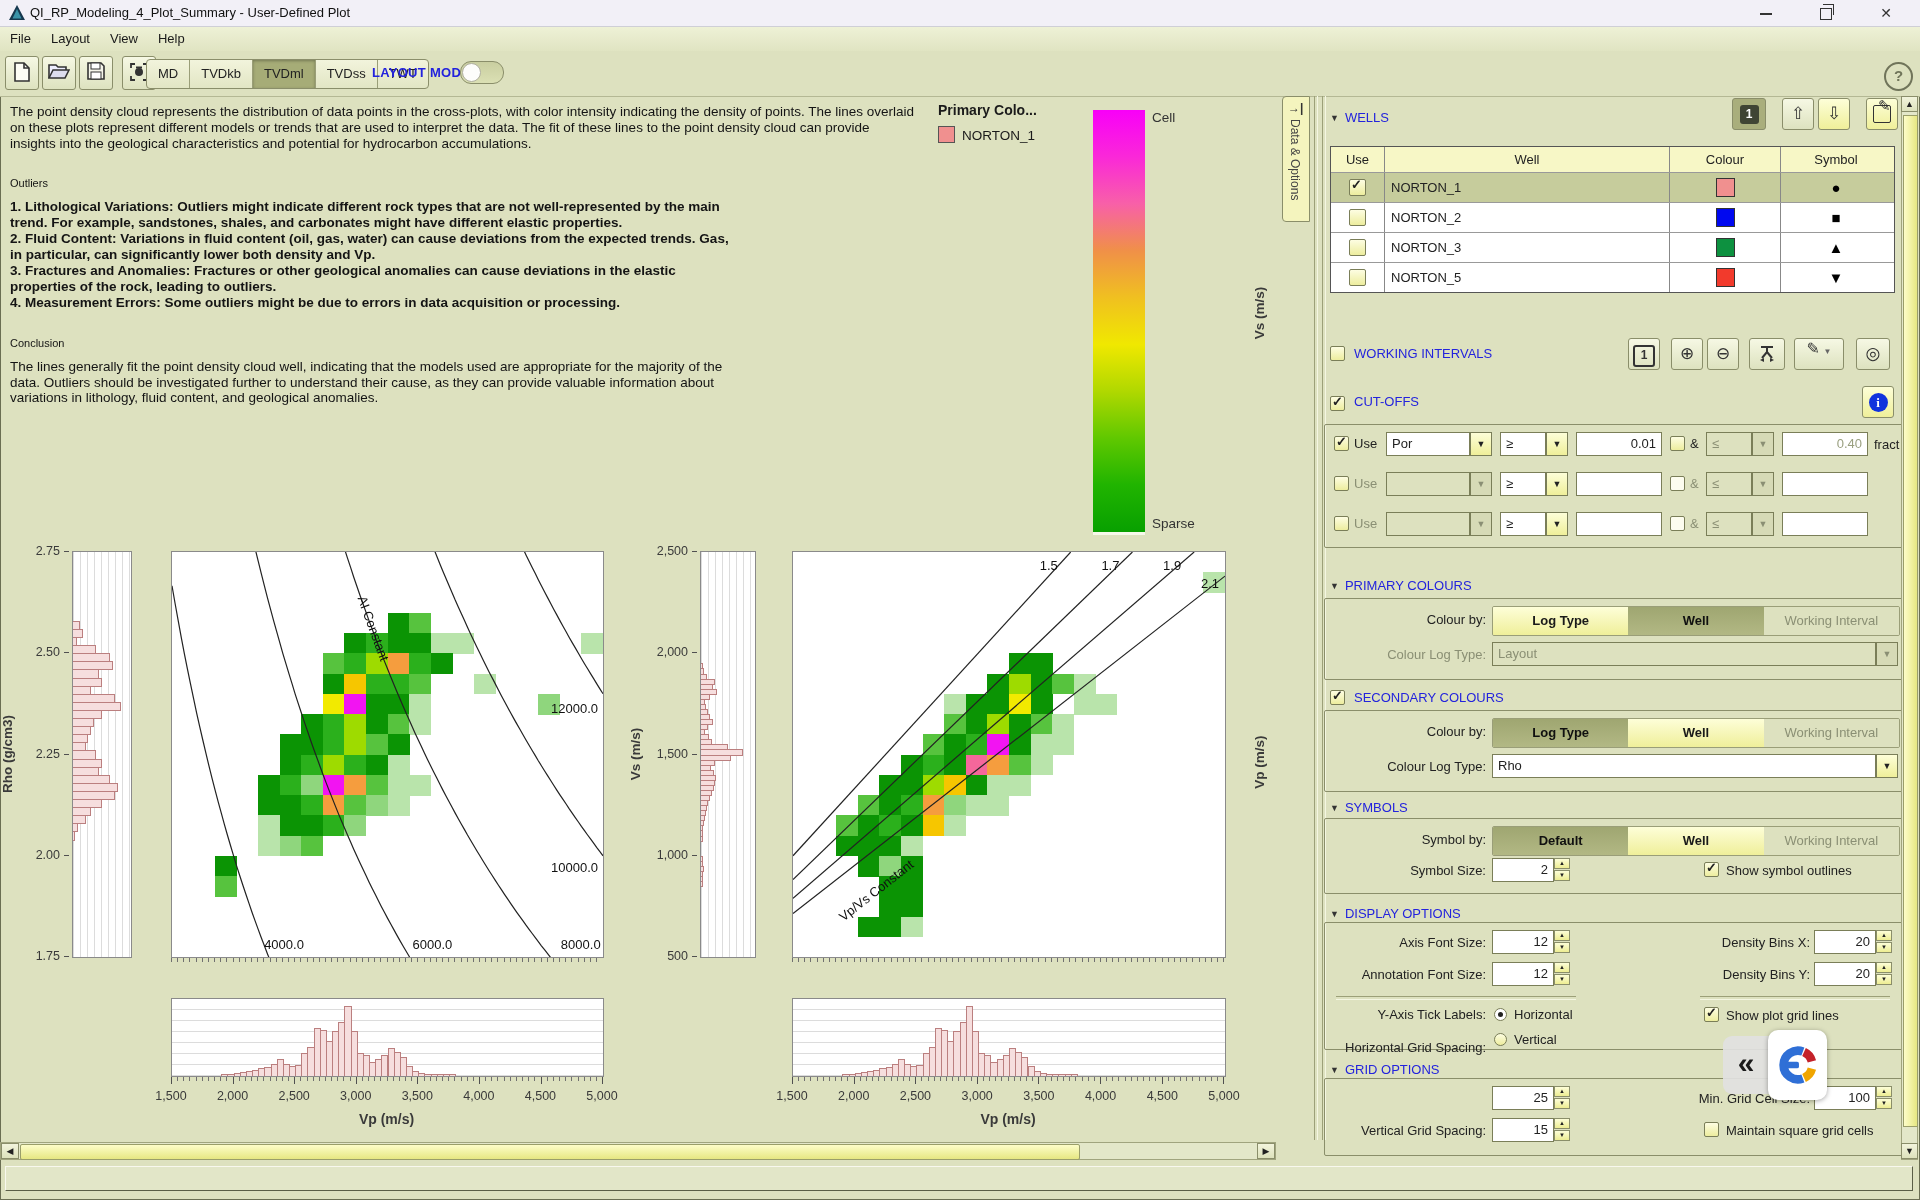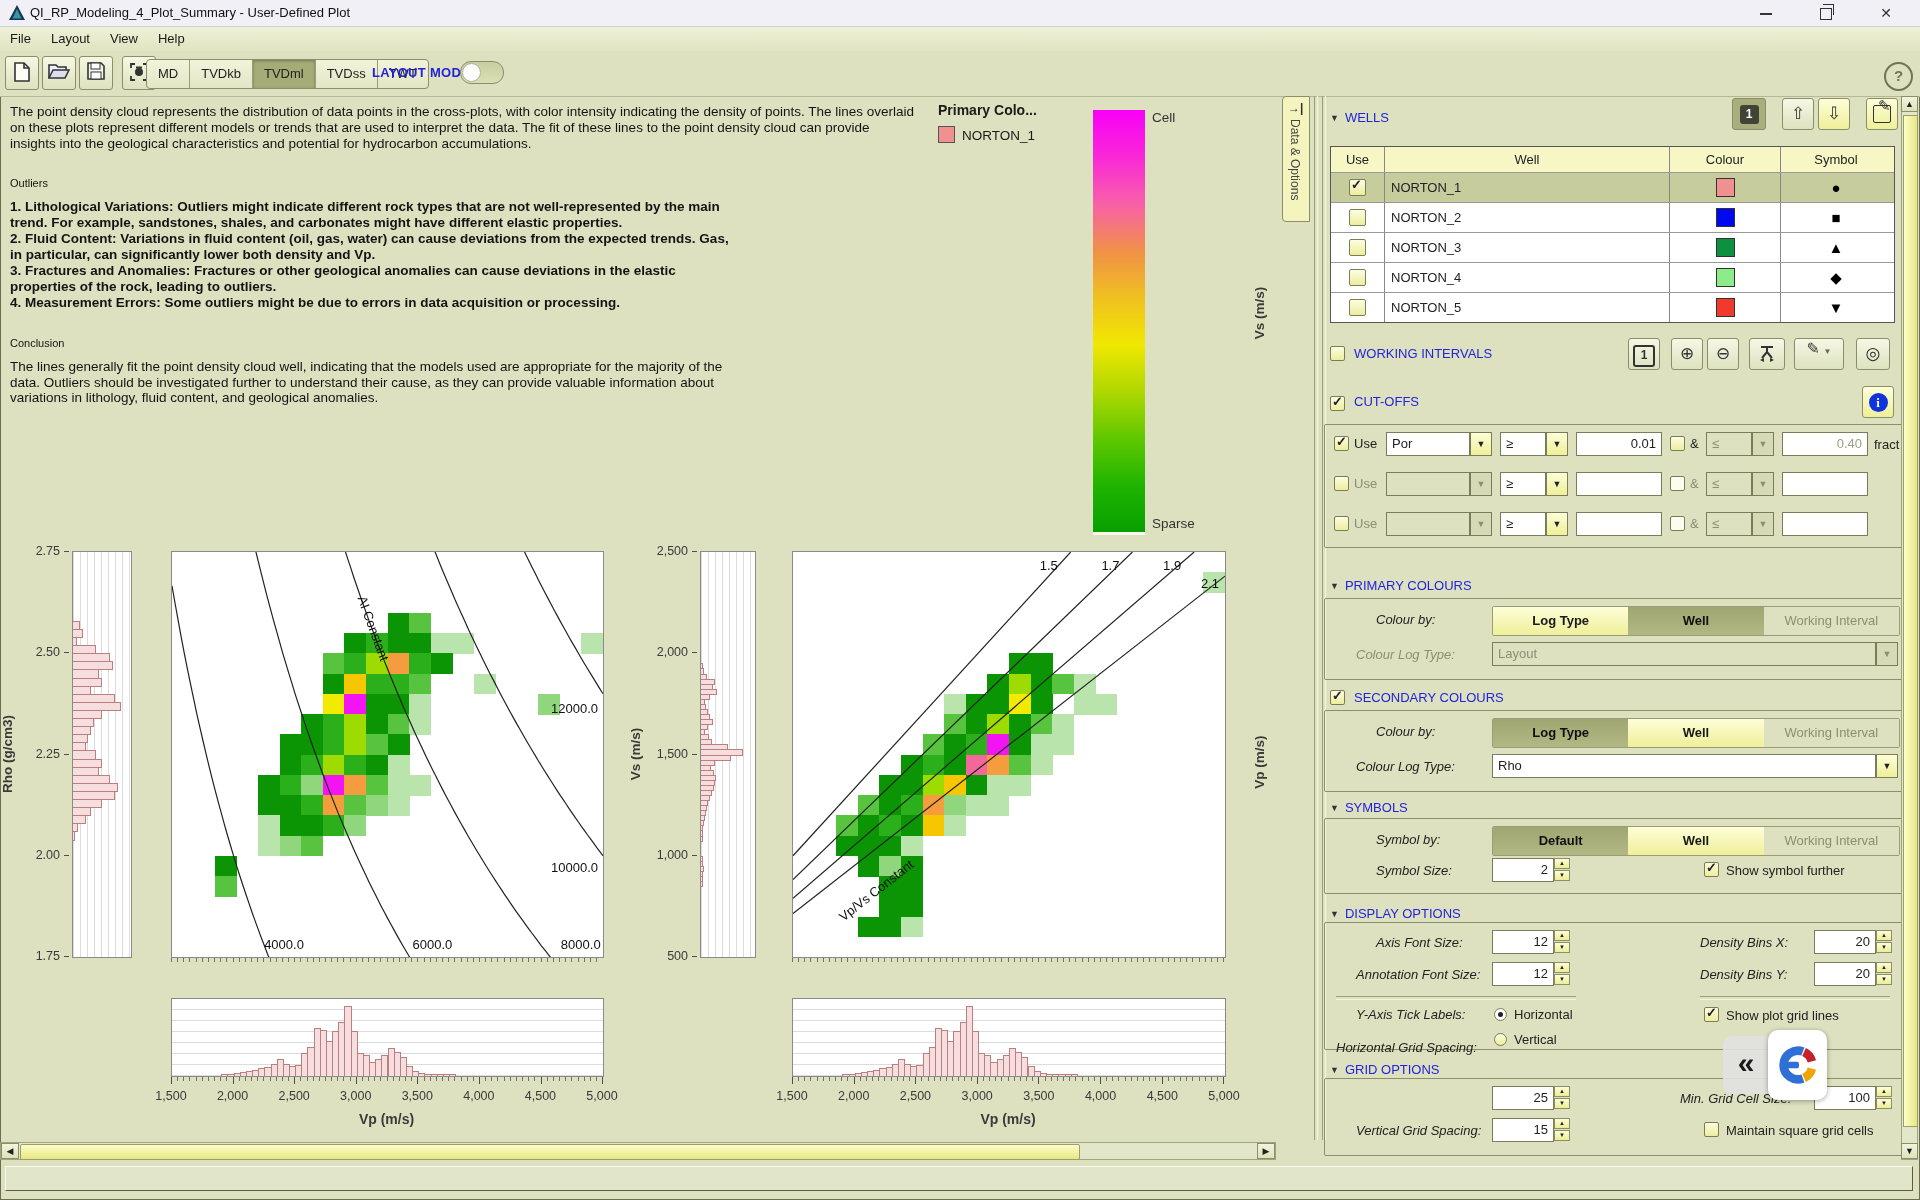--- a/index.html
+++ b/index.html
@@ -68,21 +68,21 @@
   #sidebar{position:absolute;left:1330px;top:96px;width:566px;height:1064px;font-size:13px;color:#222;}
   .hdr{position:absolute;font-size:13px;color:#2323dd;}
   .tri{display:inline-block;margin-right:6px;font-size:9px;color:#333;vertical-align:1px;}
   .secbox{position:absolute;border:1px solid #8a8e6a;border-radius:2px;}
   .cb{position:absolute;width:15px;height:15px;background:linear-gradient(#fdfde2,#eded9e);border:1px solid #7a7e58;border-radius:2px;box-sizing:border-box;}
   .cb.checked::after{content:"✓";position:absolute;left:1px;top:-3px;font-size:13px;font-weight:bold;color:#222;}
   .cb.plain{background:#fdfdef;}
   .ibtn{position:absolute;width:32px;height:32px;background:linear-gradient(#f6f8e4,#dde2bf);border:1px solid #8a8e6a;border-radius:3px;box-sizing:border-box;text-align:center;color:#333;}
   .ibtn.yellow{background:linear-gradient(#fdfed8,#efef9a);}
   .lab{position:absolute;font-size:13px;color:#222;white-space:nowrap;}
-  .lab.r{font-style:italic;}
+  .lab.r{text-align:right;}
   .lab.dis{color:#8a8f74;}
   .input{position:absolute;background:#fff;border:1px solid #7a7e58;box-sizing:border-box;font-size:13px;text-align:right;padding:3px 5px 0 0;height:24px;}
   .input.gray{color:#9aa080;}
   .combo-field{position:absolute;background:#fff;border:1px solid #7a7e58;box-sizing:border-box;height:24px;font-size:13px;padding:3px 0 0 5px;}
   .combo-field.dis{background:#dde1bf;color:#8a8f74;}
   .drop{position:absolute;width:22px;height:24px;background:linear-gradient(#fdfed8,#efef9a);border:1px solid #7a7e58;box-sizing:border-box;text-align:center;font-size:9px;line-height:22px;color:#222;}
   .drop.dis{background:#d6dab6;color:#8a8f74;}
   .spin{position:absolute;width:16px;height:24px;}
   .spin b{position:absolute;left:0;width:16px;height:11px;background:linear-gradient(#fdfed8,#eded92);border:1px solid #8a8e6a;box-sizing:border-box;font-size:6px;line-height:9px;text-align:center;color:#222;}
   .spin b:last-child{top:12px;}
@@ -631,32 +631,20 @@
             <div class="swatch" style="background: rgb(13, 145, 64);"></div>
           </div>
           <div class="wc wc3">
             <div class="sym">▲</div>
           </div>
         </div>
         <div class="wrow">
           <div class="wc wc0">
             <div class="wcb"></div>
           </div>
-          <div class="wc wc1 well">NORTON_4</div>
-          <div class="wc wc2">
-            <div class="swatch" style="background: rgb(139, 236, 137);"></div>
-          </div>
-          <div class="wc wc3">
-            <div class="sym">◆</div>
-          </div>
-        </div>
-        <div class="wrow">
-          <div class="wc wc0">
-            <div class="wcb"></div>
-          </div>
           <div class="wc wc1 well">NORTON_5</div>
           <div class="wc wc2">
             <div class="swatch" style="background: rgb(242, 58, 44);"></div>
           </div>
           <div class="wc wc3">
             <div class="sym">▼</div>
           </div>
         </div>
       </div>
       <div class="cb" style="position: absolute; left: 0px; top: 250px;"></div>
@@ -746,21 +734,21 @@
         <span class="off">Well</span>
         <span class="dis">Working Interval</span>
       </div>
       <div class="lab r" style="position: absolute; left: 46px; top: 767px; width: 110px;">Symbol Size:</div>
       <div class="input" style="position: absolute; left: 162px; top: 762px; width: 62px; height: 24px;">2</div>
       <div class="spin" style="position: absolute; left: 224px; top: 762px; width: 16px; height: 24px;">
         <b>▲</b>
         <b>▼</b>
       </div>
       <div class="cb checked" style="position: absolute; left: 374px; top: 766px;"></div>
-      <div class="lab" style="position: absolute; left: 396px; top: 767px; width: 170px;">Show symbol further</div>
+      <div class="lab" style="position: absolute; left: 396px; top: 767px; width: 170px;">Show symbol outlines</div>
       <div class="hdr" style="position: absolute; left: 0px; top: 810px;"><span class="tri">▼</span><span>DISPLAY OPTIONS</span></div>
       <div class="secbox" style="position: absolute; left: -6px; top: 826px; width: 578px; height: 126px;"></div>
       <div class="lab r" style="position: absolute; left: 46px; top: 839px; width: 110px;">Axis Font Size:</div>
       <div class="input" style="position: absolute; left: 162px; top: 834px; width: 62px; height: 24px;">12</div>
       <div class="spin" style="position: absolute; left: 224px; top: 834px; width: 16px; height: 24px;">
         <b>▲</b>
         <b>▼</b>
       </div>
       <div class="lab r" style="position: absolute; left: 370px; top: 839px; width: 110px;">Density Bins X:</div>
       <div class="input" style="position: absolute; left: 484px; top: 834px; width: 62px; height: 24px;">20</div>

